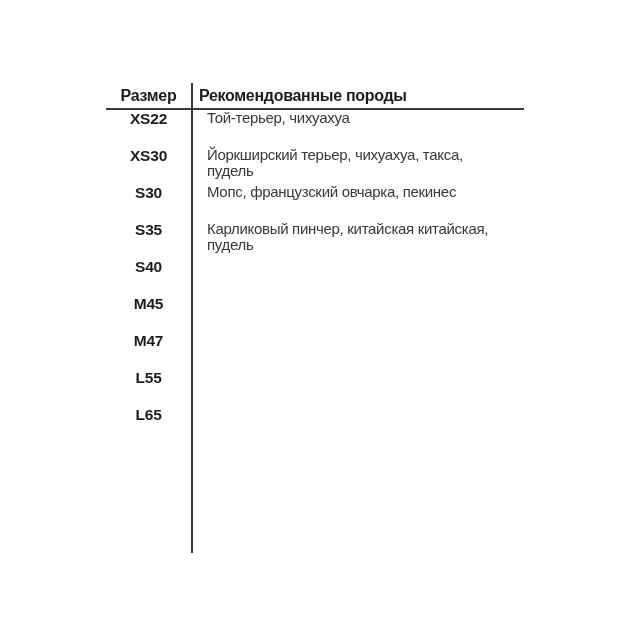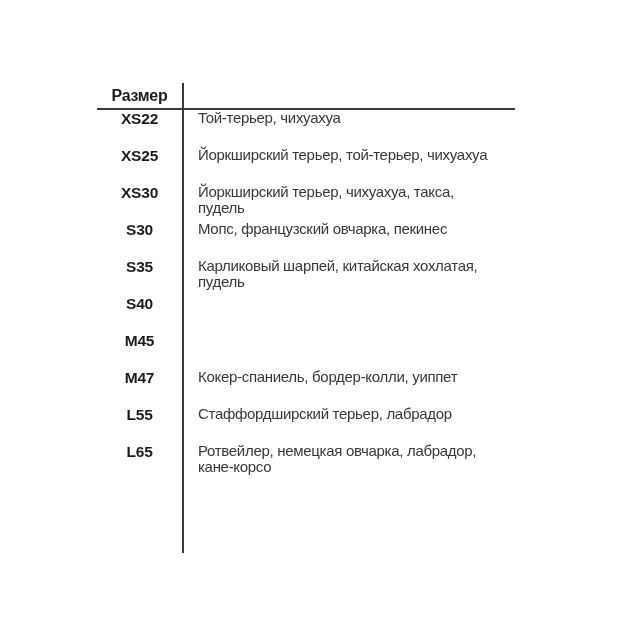--- a/index.html
+++ b/index.html
@@ -15,21 +15,21 @@
     font-family: "Liberation Sans", sans-serif;
     overflow: hidden;
   }
   .page {
     position: relative;
     width: 640px; height: 630px;
     background: var(--bg);
   }
   .size-table {
     position: absolute;
-    left: 97px; top: 83px;
+    left: 106px; top: 83px;
     width: 418px;
   }
   .v-divider {
     position: absolute;
     left: 85px; top: 0;
     width: 2px; height: 470px;
     background: var(--rule);
   }
   .header-row {
     display: flex;
@@ -78,73 +78,66 @@
 </head>
 <body>
 
 <div class="page">
   <div class="size-table">
 
     <div class="v-divider"></div>
 
     <div class="header-row">
       <div class="col-size th">Размер</div>
+      <div class="col-breeds th">Рекомендованные породы</div>
     </div>
 
     <div class="header-rule"></div>
 
     <div>
   <div class="table-row">
     <div class="col-size size-cell">XS22</div>
     <div class="col-breeds breeds-cell">Той-терьер, чихуахуа</div>
   </div>
 
-  <div class="table-row">
-    <div class="col-size size-cell">XS25</div>
-    <div class="col-breeds breeds-cell">Йоркширский терьер, той-терьер, чихуахуа</div>
-  </div>
 
   <div class="table-row">
     <div class="col-size size-cell">XS30</div>
     <div class="col-breeds breeds-cell">Йоркширский терьер, чихуахуа, такса,
 пудель</div>
   </div>
 
   <div class="table-row">
     <div class="col-size size-cell">S30</div>
     <div class="col-breeds breeds-cell">Мопс, французский овчарка, пекинес</div>
   </div>
 
   <div class="table-row">
     <div class="col-size size-cell">S35</div>
-    <div class="col-breeds breeds-cell">Карликовый шарпей, китайская хохлатая,
+    <div class="col-breeds breeds-cell">Карликовый пинчер, китайская китайская,
 пудель</div>
   </div>
 
   <div class="table-row">
     <div class="col-size size-cell">S40</div>
   </div>
 
 
   <div class="table-row">
     <div class="col-size size-cell">M45</div>
   </div>
 
   <div class="table-row">
     <div class="col-size size-cell">M47</div>
-    <div class="col-breeds breeds-cell">Кокер-спаниель, бордер-колли, уиппет</div>
   </div>
 
 
   <div class="table-row">
     <div class="col-size size-cell">L55</div>
-    <div class="col-breeds breeds-cell">Стаффордширский терьер, лабрадор</div>
   </div>
 
   <div class="table-row">
     <div class="col-size size-cell">L65</div>
-    <div class="col-breeds breeds-cell">Ротвейлер, немецкая овчарка, лабрадор,
-кане-корсо</div>
   </div>
 </div>
 
   </div>
 </div>
 
 </body></html>

